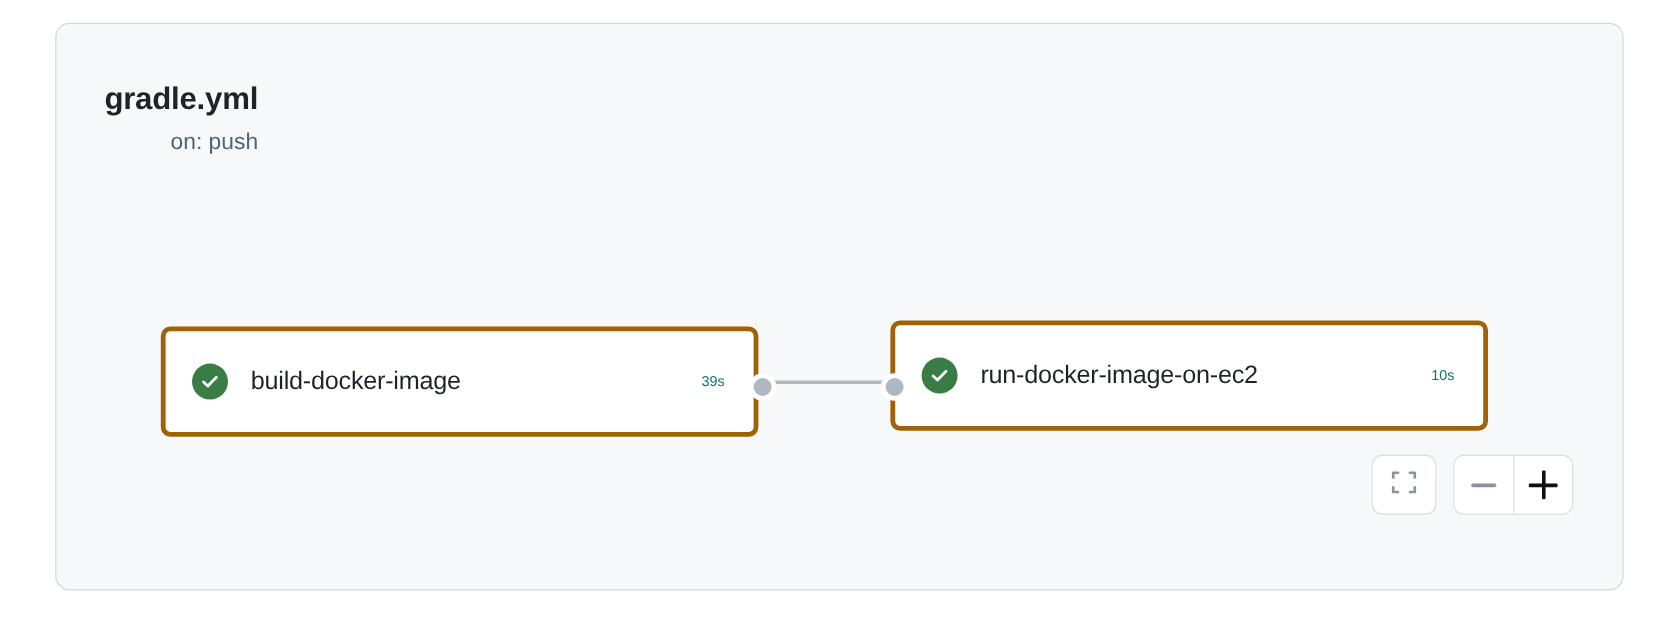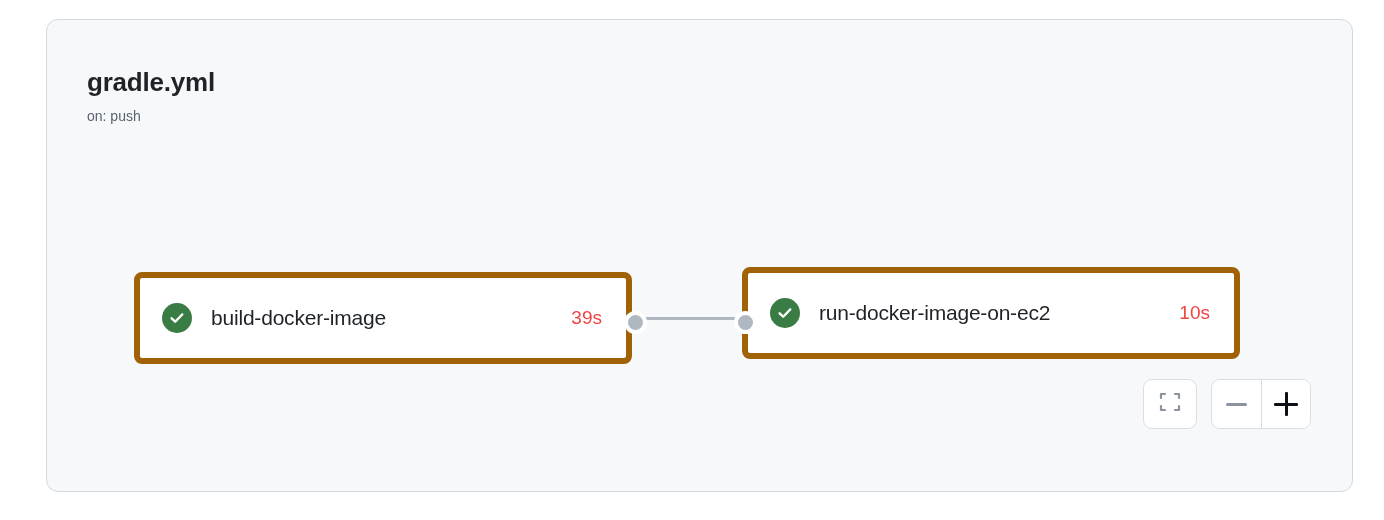--- a/index.html
+++ b/index.html
@@ -19,39 +19,40 @@
   .workflow-card {
     position: absolute;
     left: 46px;
     top: 19px;
     width: 1307px;
     height: 473px;
     box-sizing: border-box;
     background: #f6f8fa;
     border: 1px solid #d1d9e0;
     border-radius: 12px;
+    text-align: right;
   }
 
   
   .wf-header {
     position: absolute;
     left: 40px;
     top: 48px;
   }
   .wf-title {
     font-size: 26px;
     font-weight: bold;
     color: #1f2328;
     line-height: 1.15;
     letter-spacing: -0.2px;
     white-space: nowrap;
   }
   .wf-subtitle {
     margin-top: 10px;
-    font-size: 14px;
+    font-size: 19px;
     font-weight: normal;
     color: #59636e;
     line-height: 1.2;
     white-space: nowrap;
   }
 
   
   .graph {
     position: absolute;
     left: 0;
@@ -70,21 +71,21 @@
     background: #afb8c1;
     border-radius: 2px;
   }
 
   
   .node {
     position: absolute;
     box-sizing: border-box;
     height: 92px;
     background: #ffffff;
-    border: 6px solid #a16207;
+    border: 4px solid #a16207;
     border-radius: 8px;
     display: flex;
     align-items: center;
   }
   .node-1 { left: 87px;  top: 252px; width: 498px; }
   .node-2 { left: 695px; top: 247px; width: 498px; }
 
   .node-inner {
     display: flex;
     align-items: center;
@@ -108,22 +109,22 @@
   .node-label {
     margin-left: 19px;
     font-size: 21px;
     color: #1f2328;
     white-space: nowrap;
     letter-spacing: -0.2px;
   }
 
   .node-duration {
     margin-left: auto;
-    font-size: 19px;
-    color: #ef4444;
+    font-size: 12px;
+    color: #0f766e;
     white-space: nowrap;
   }
 
   
   .handle {
     position: absolute;
     top: 291px;
     width: 15px;
     height: 15px;
     border-radius: 50%;

